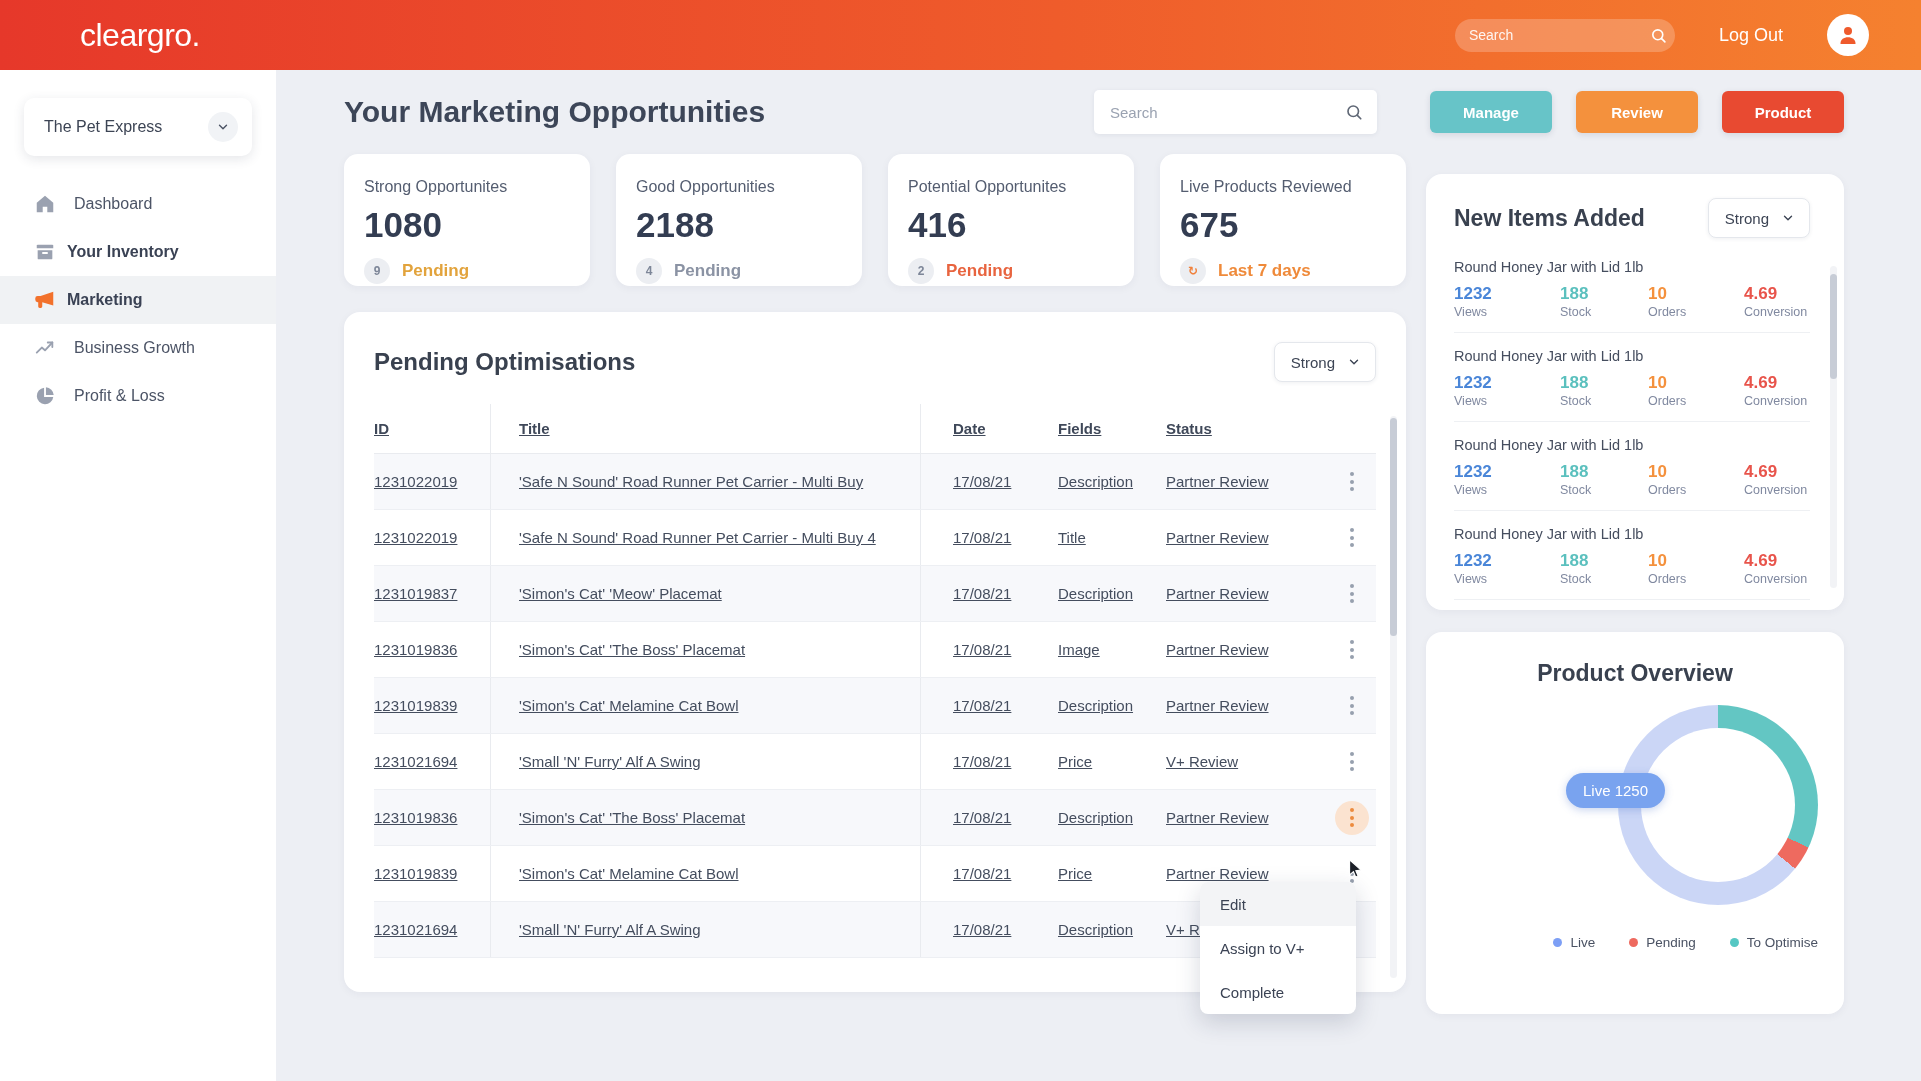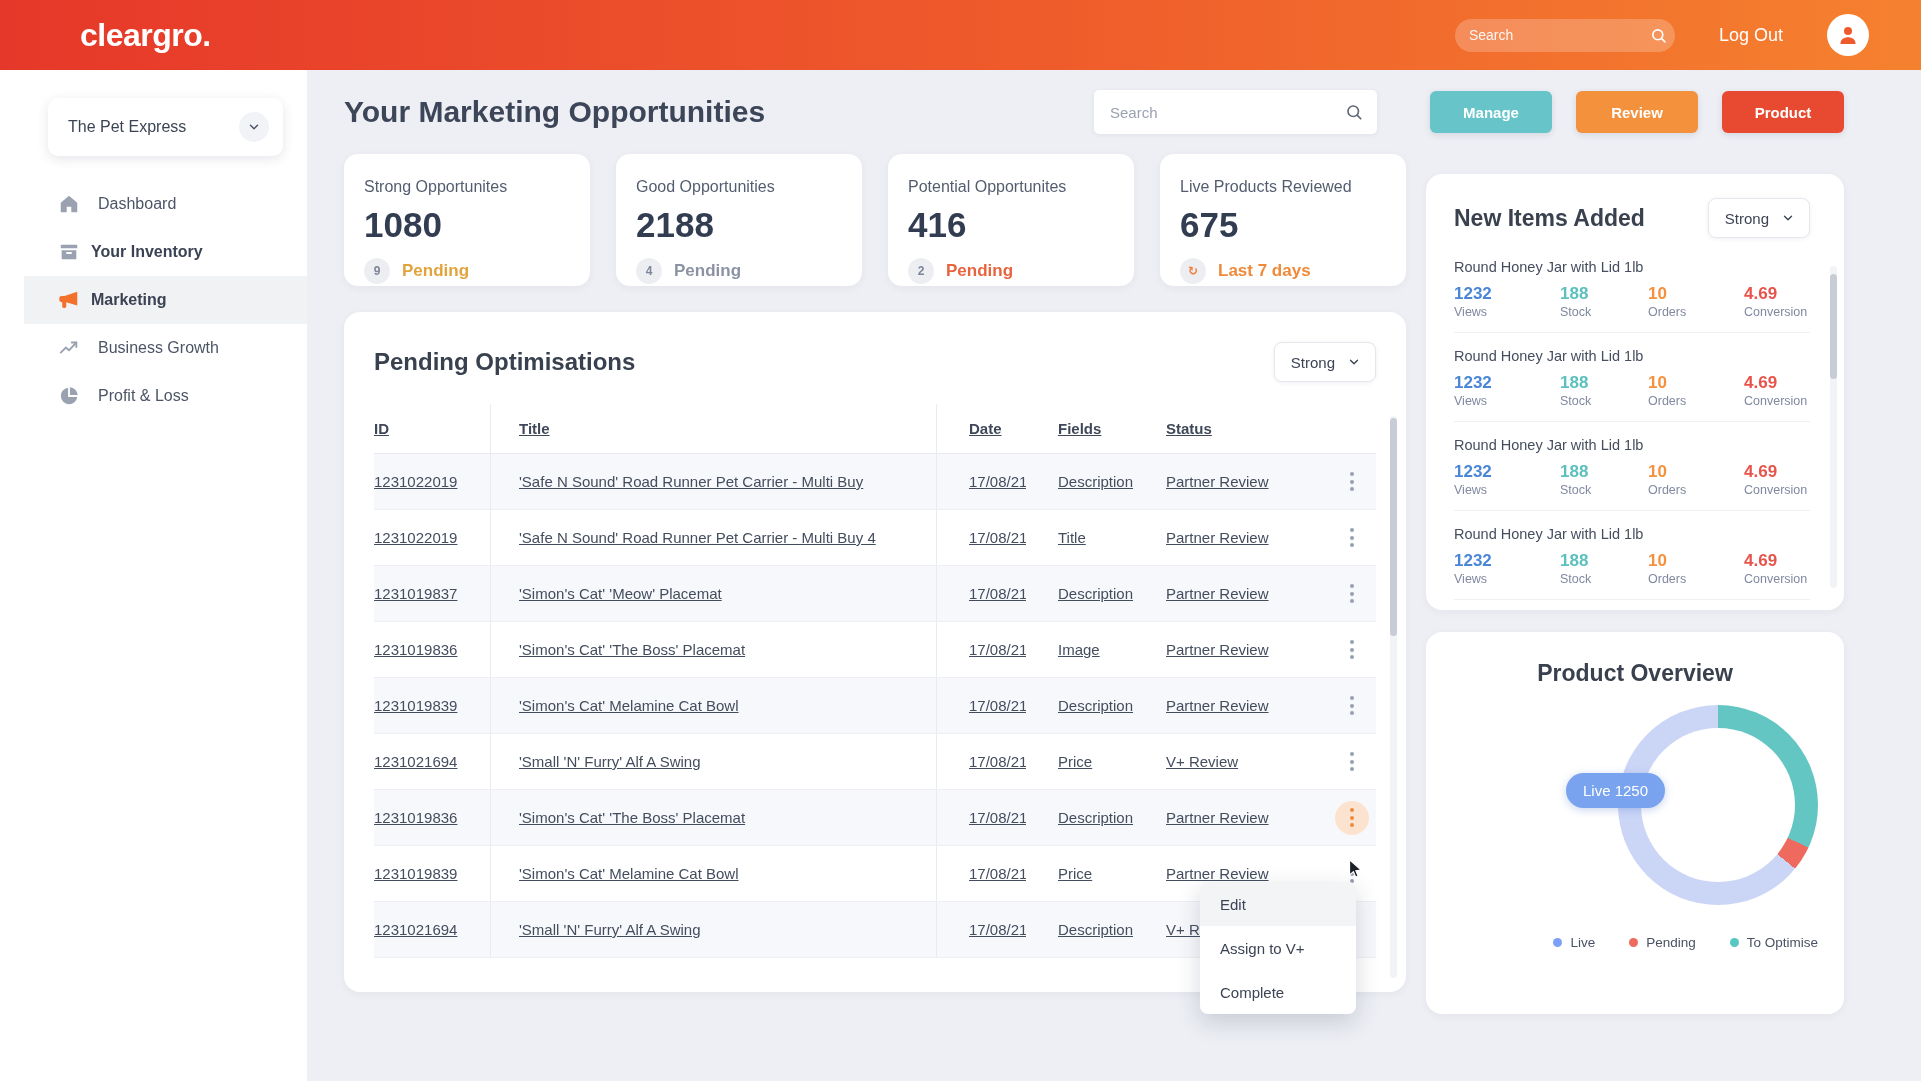--- a/index.html
+++ b/index.html
@@ -4,33 +4,33 @@
 <style>
   * { box-sizing: border-box; margin: 0; padding: 0; }
   html,body { width:1921px; height:1081px; overflow:hidden; }
   body { font-family:"Liberation Sans","DejaVu Sans",sans-serif; background:var(--bg,#edeff4); color:var(--text,#444d5e); }
   .app { position:relative; width:1921px; height:1081px; overflow:hidden; }
 
   
   .header { position:absolute; top:0; left:0; right:0; height:70px; z-index:30;
     background:linear-gradient(90deg,var(--header-a,#e6382a) 0%, #ef5c2b 55%, var(--header-b,#f5812f) 100%);
     display:flex; align-items:center; padding:0 52px 0 80px; }
-  .logo { color:#fff; font-size:32px; font-weight:bold; letter-spacing:-0.5px; }
+  .logo { color:#fff; font-size:32px; font-weight:normal; letter-spacing:-0.5px; }
   .header-right { margin-left:auto; display:flex; align-items:center; gap:44px; }
   .header-search { width:220px; height:33px; border-radius:17px; background:rgba(255,255,255,0.22);
     display:flex; align-items:center; padding:0 14px; }
   .header-search input { flex:1; background:transparent; border:none; outline:none; color:#fff; font-size:14px; font-family:inherit; }
   .header-search input::placeholder { color:rgba(255,255,255,0.92); }
   .header-search .icon { color:#fff; width:17px; height:17px; }
   .logout { color:#fff; font-size:18px; font-weight:500; cursor:pointer; }
   .avatar { width:42px; height:42px; border-radius:50%; background:#fff; display:grid; place-items:center; cursor:pointer; }
   .avatar svg { width:24px; height:24px; fill:#ef5a2c; }
 
   
-  .sidebar { position:absolute; top:70px; left:0; bottom:0; width:307px; background:#fff; z-index:20;padding-left:24px; }
+  .sidebar { position:absolute; top:70px; left:0; bottom:0; width:276px; background:#fff; z-index:20; }
   .account-select { margin:28px 24px 0 24px; height:58px; background:#fff; border-radius:10px;
     box-shadow:0 3px 12px rgba(40,50,70,0.12); display:flex; align-items:center; justify-content:space-between;
     padding:0 14px 0 20px; font-size:16px; color:#3c4454; font-weight:500; cursor:pointer; }
   .account-select .chev { width:30px; height:30px; border-radius:50%; background:#f1f3f6; display:grid; place-items:center; color:#4a5263; }
   .nav { margin-top:24px; }
   .nav-item { height:48px; display:flex; align-items:center; gap:18px; padding:0 34px; font-size:16px; color:#4c5466; cursor:pointer; }
   .nav-item .nicon { width:22px; height:22px; flex:0 0 22px; }
   .nav-item .nicon svg { width:22px; height:22px; fill:#9aa1b0; }
   .nav-item .nicon.stroke svg { fill:none; stroke:#9aa1b0; stroke-width:2; stroke-linecap:round; stroke-linejoin:round; }
   .nav-item.bold { font-weight:bold; color:#3a4254;gap:11px; }
@@ -72,21 +72,21 @@
   .dropdown { display:flex; align-items:center; gap:12px; height:40px; padding:0 14px 0 16px; background:#fff;
     border:1px solid #e4e7ec; border-radius:8px; box-shadow:0 1px 4px rgba(30,40,70,0.07);
     font-size:15px; color:#3c4454; cursor:pointer; }
   .dropdown .chev { color:#3c4454; display:grid; place-items:center; }
 
   .t-head, .t-row { display:grid; grid-template-columns:116px 430px 106px 108px 1fr 48px; align-items:stretch; }
   .t-head { height:50px; border-bottom:1px solid #e9ebef; }
   .t-head .cell { font-weight:bold; color:#3f4859; }
   .cell { display:flex; align-items:center; font-size:15px; color:#444d5e; overflow:hidden; white-space:nowrap;text-decoration:underline; }
   .c-title { border-left:1px solid #e9ebef; padding-left:28px; }
-  .c-date  { border-left:1px solid #e9ebef; padding-left:32px;margin-left:16px; }
+  .c-date  { border-left:1px solid #e9ebef; padding-left:32px; }
   .c-fields { padding-left:32px; }
   .c-status { padding-left:32px; }
   .c-kebab { justify-content:center; }
   .t-row { height:56px; border-bottom:1px solid #edeff3; }
   .tbody .t-row:nth-child(odd) { background:#f7f8fb; }  
   .kebab { width:34px; height:34px; border-radius:50%; display:flex; flex-direction:column; align-items:center;
     justify-content:center; cursor:pointer; }
   .kebab span { width:4px; height:4px; border-radius:50%; background:#97a0ae; margin:1.6px 0; }
   .kebab.active { background:#fbe3d0; }
   .kebab.active span { background:#ec8b3e; }

